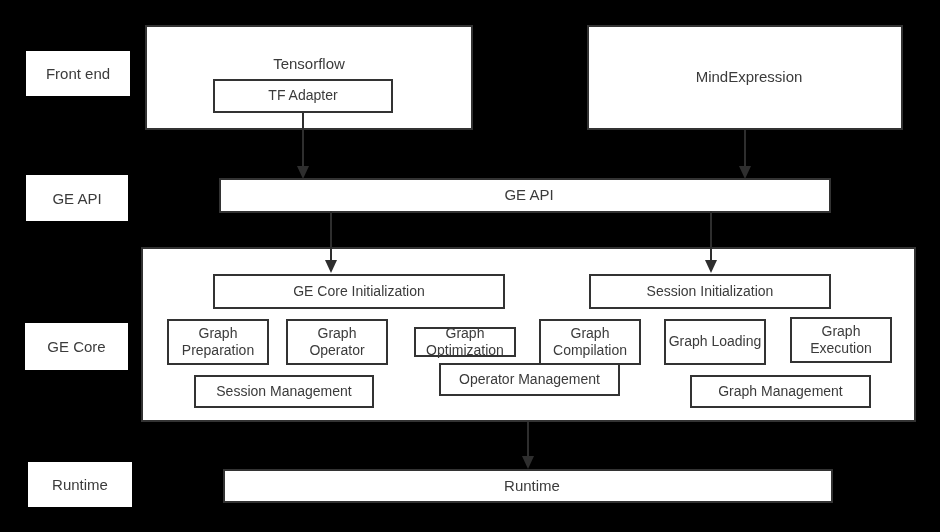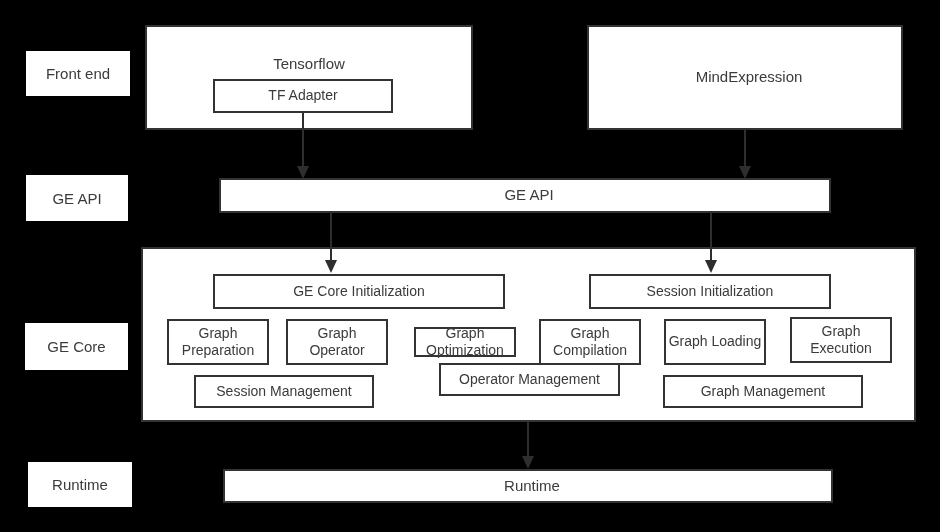--- a/index.html
+++ b/index.html
@@ -100,21 +100,21 @@
     <div class="box" style="left:647px;top:68px;width:102px;height:46px;">
       <span>Graph Execution</span>
     </div>
 
     <div class="box" style="left:51px;top:126px;width:180px;height:33px;">
       <span>Session Management</span>
     </div>
     <div class="box" style="left:296px;top:114px;width:181px;height:33px;">
       <span>Operator Management</span>
     </div>
-    <div class="box" style="left:520px;top:126px;width:200px;height:33px;">
+    <div class="box" style="left:547px;top:126px;width:181px;height:33px;">
       <span>Graph Management</span>
     </div>
   </div>
 
   <div class="box bar-label" style="left:223px;top:469px;width:610px;height:34px;">
     <span>Runtime</span>
   </div>
 
   <div class="arrow" style="left:297px;top:113px;height:66px;">
     <div class="shaft" style="height:53px;"></div>

